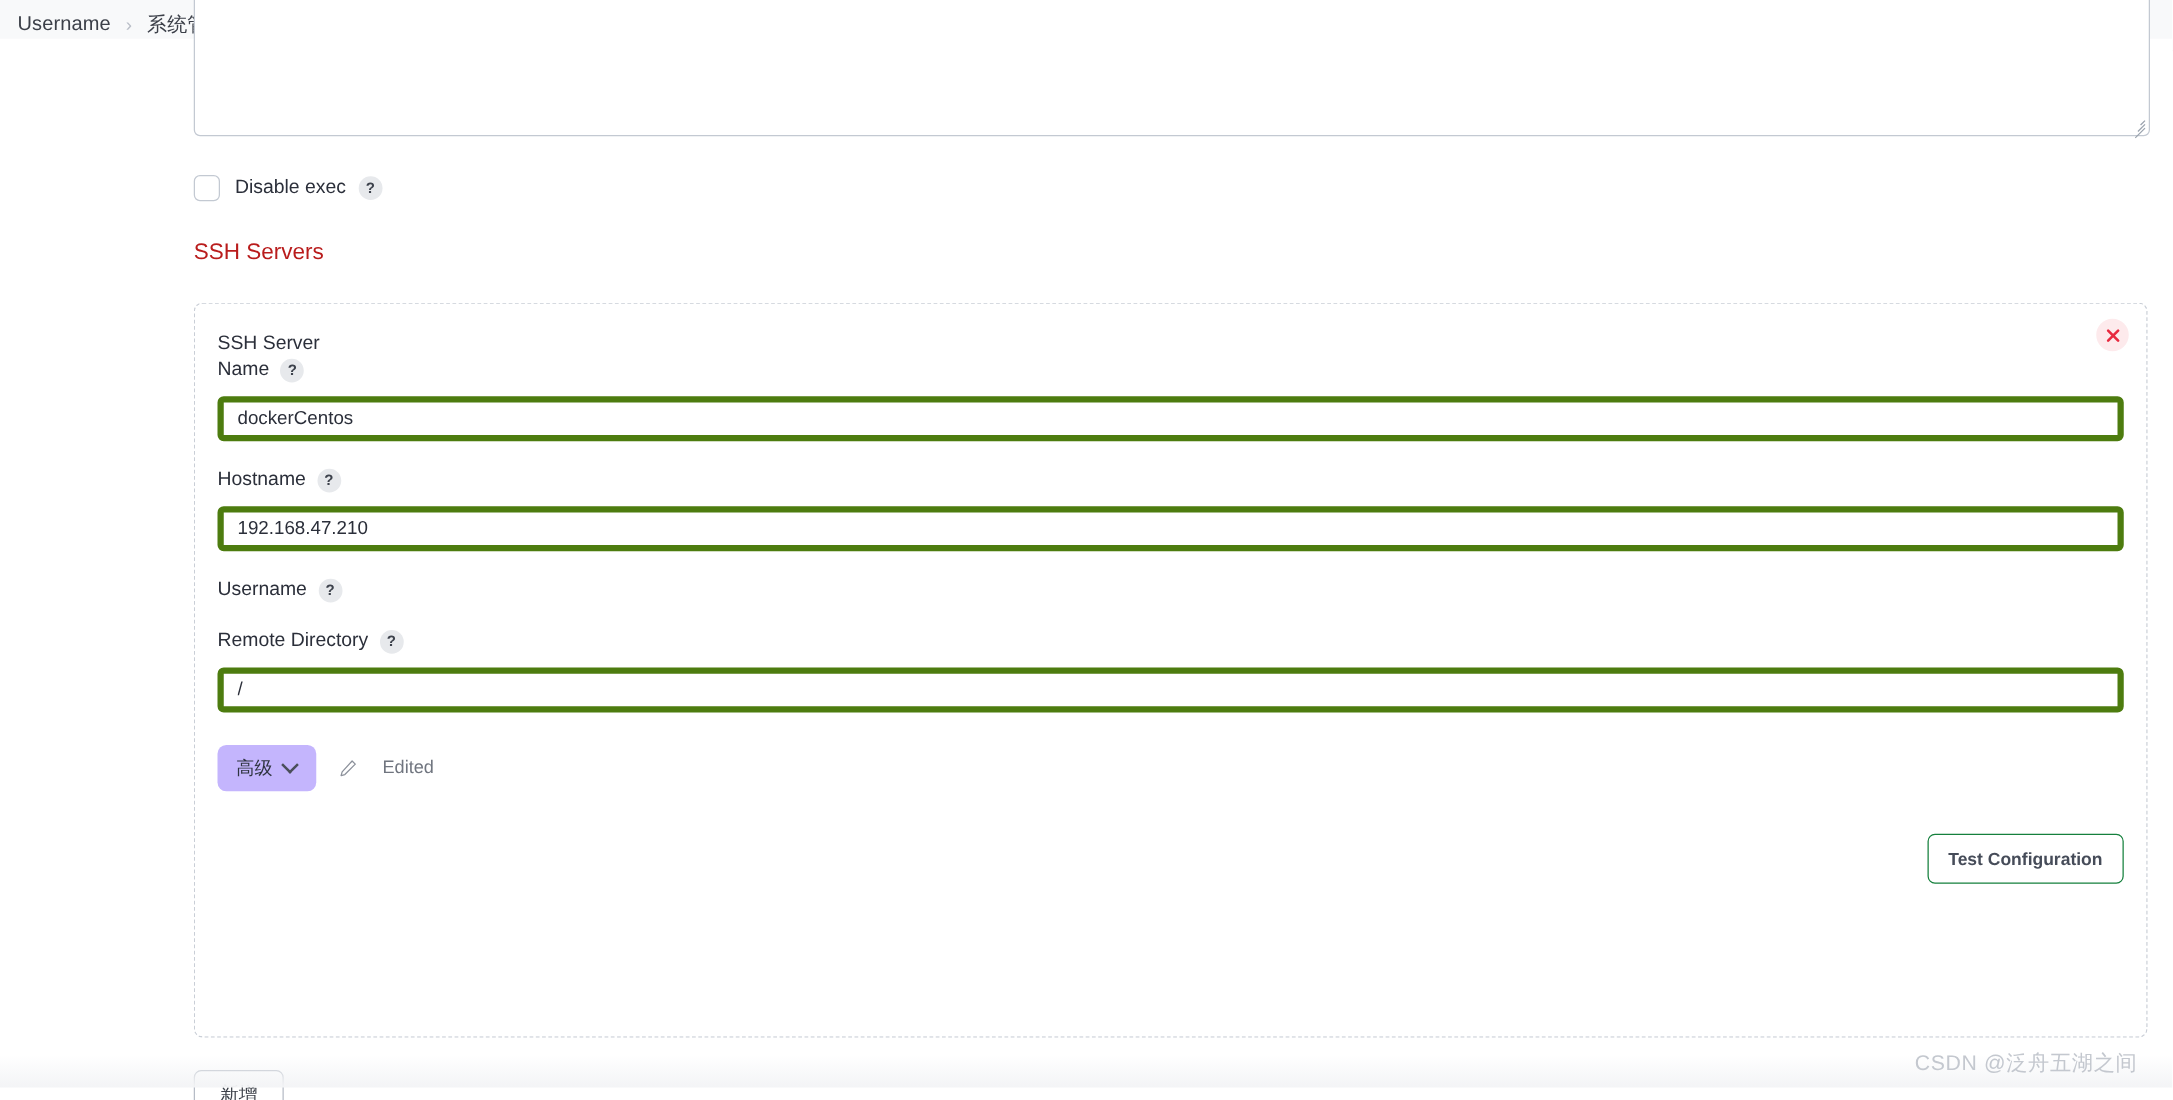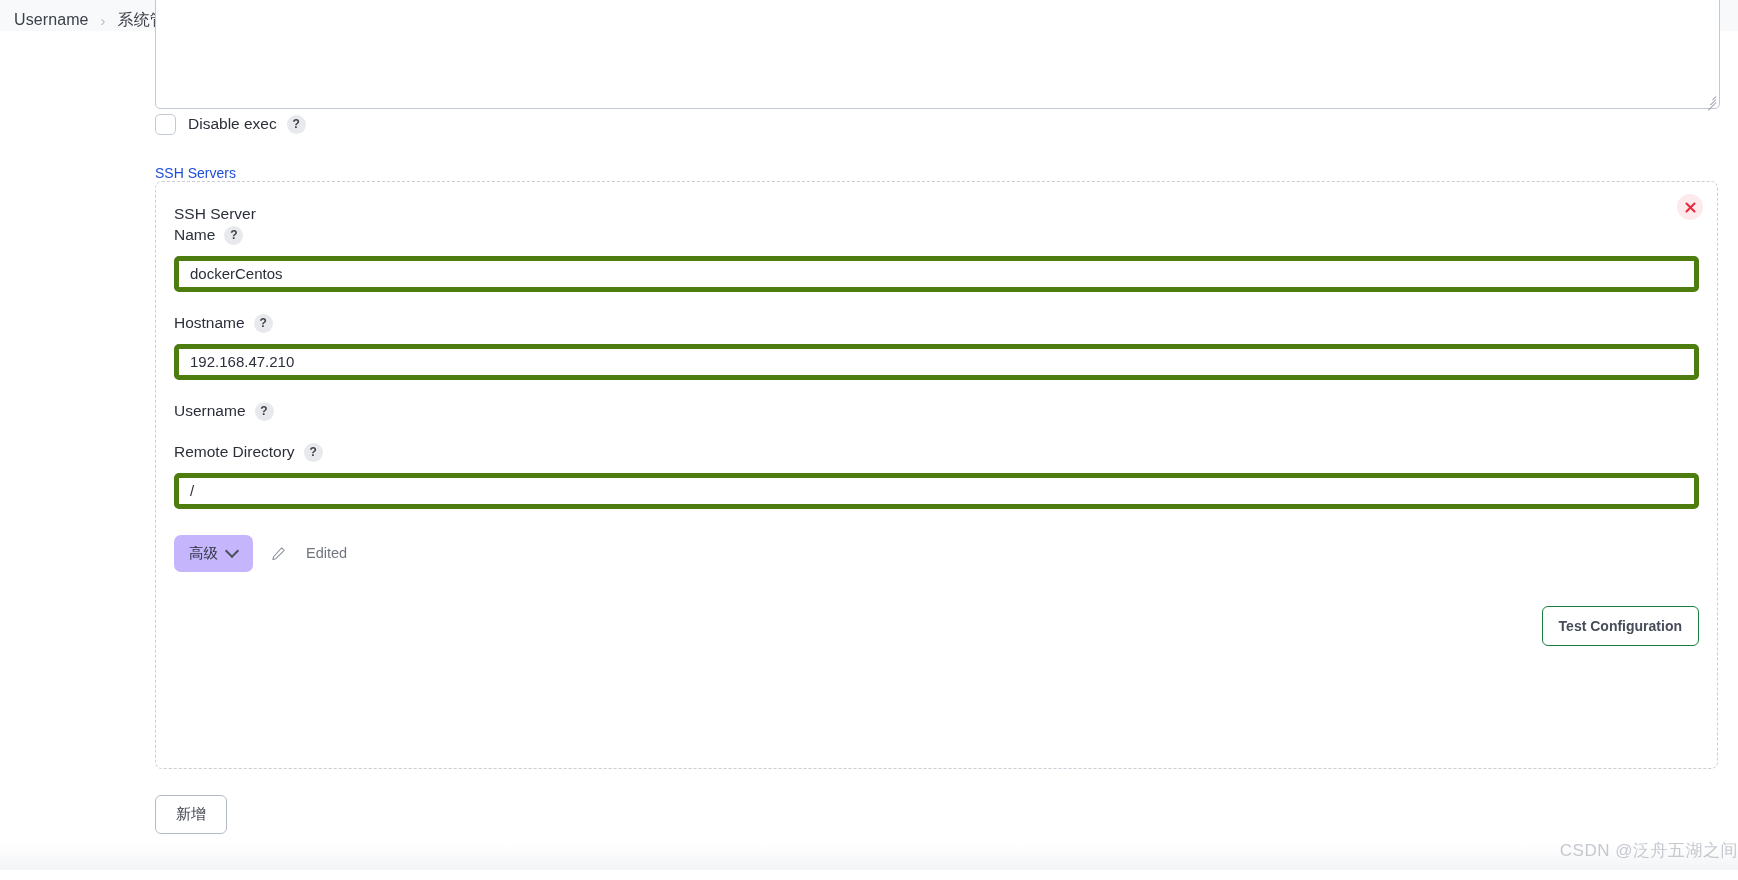--- a/index.html
+++ b/index.html
@@ -89,21 +89,21 @@
   }
   .resize-grip i:nth-child(1) { bottom: 2px; width: 11px; }
   .resize-grip i:nth-child(2) { bottom: 5px; width: 8px; }
   .resize-grip i:nth-child(3) { bottom: 8px; width: 5px; }
 
   
   .checkbox-row {
     display: flex;
     align-items: center;
     gap: 12px;
-    margin-top: 2px;
+    margin-top: 28px;
     height: 26px;
   }
   .cbx {
     width: 21px;
     height: 21px;
     border: 1.6px solid #c3c9d2;
     border-radius: 5px;
     background: #fff;
     flex: none;
     cursor: pointer;
@@ -125,24 +125,24 @@
     font-size: 12px;
     font-weight: bold;
     cursor: pointer;
     vertical-align: middle;
     margin-left: 6px;
     flex: none;
   }
 
   
   .section-title {
-    font-size: 14px;
-    color: #1d4ed8;
+    font-size: 18px;
+    color: #b91c1c;
     margin-top: 28px;
-    margin-bottom: 0;
+    margin-bottom: 30px;
   }
 
   
   .repeat-block {
     position: relative;
     border: 1.5px dashed #c9ced6;
     border-radius: 7px;
     padding: 22px 18px 26px 18px;
     margin-right: 2px;
     min-height: 588px;
@@ -280,21 +280,21 @@
     position: absolute;
     left: 0;
     right: 0;
     bottom: 0;
     height: 26px;
     background: linear-gradient(to bottom, rgba(248,249,250,0) 0%, #f3f4f6 100%);
     pointer-events: none;
   }
   .watermark {
     position: absolute;
-    right: 0;
+    right: 28px;
     bottom: 8px;
     font-size: 17px;
     color: #c4c8cf;
     letter-spacing: .5px;
     user-select: none;
     white-space: nowrap;
   }
 </style>
 </head>
 <body>

